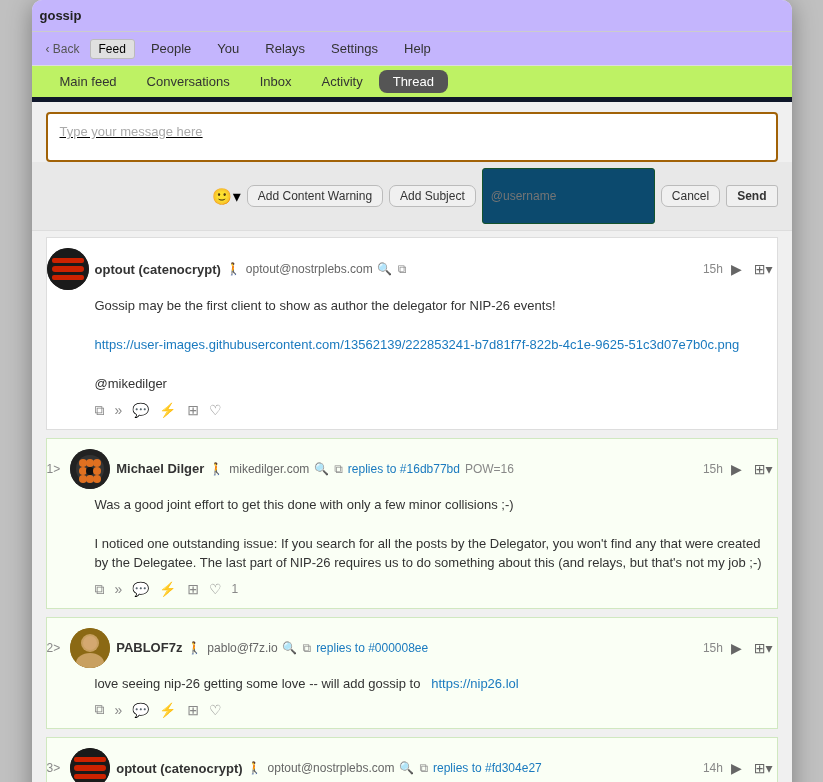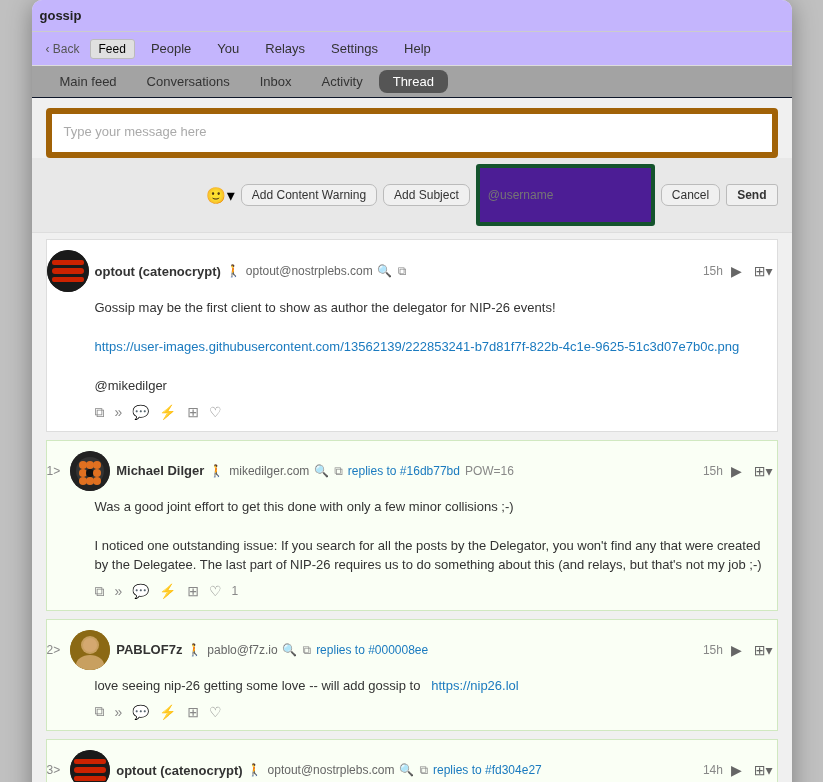--- a/index.html
+++ b/index.html
@@ -43,45 +43,46 @@
       margin-right: 4px;
     }
     .nav-item {
       padding: 3px 10px;
       font-size: 13px;
       cursor: pointer;
       border-radius: 4px;
       color: #333;
     }
     .sub-nav {
-      background: #a3a3a3;
+      background: #bef264;
       padding: 4px 14px;
       display: flex;
       gap: 2px;
-      border-bottom: 1px solid #0f172a;
+      border-bottom: 5px solid #0f172a;
     }
     .sub-nav-item {
       padding: 4px 14px;
       font-size: 13px;
       cursor: pointer;
       border-radius: 4px;
       color: #333;
     }
     .sub-nav-item.active {
       background: #555;
       color: #fff;
       border-radius: 8px;
     }
     .compose-area {
       background: #fff;
       margin: 10px 14px 0 14px;
-      border: 6px solid #a16207;
+      border: 2px solid #a16207;
       border-radius: 4px;
       min-height: 50px;
       padding: 10px 12px;
+      text-decoration: underline;
     }
     .compose-placeholder {
       color: #aaa;
       font-size: 13px;
     }
     .compose-toolbar {
       background: #e8e8e8;
       padding: 6px 14px;
       display: flex;
       align-items: center;
@@ -98,23 +99,23 @@
       font-size: 12px;
       cursor: pointer;
       background: #f0f0f0;
       border: 1px solid #bbb;
       border-radius: 7px;
       color: #333;
     }
     .compose-username {
       padding: 20px 8px;
       font-size: 12px;
-      border: 4px solid #14532d;
+      border: 1px solid #14532d;
       border-radius: 3px;
-      background: #4c1d95;
+      background: #0c4a6e;
       color: #999;
       min-width: 90px;
     }
     .compose-send {
       padding: 3px 10px;
       font-size: 12px;
       cursor: pointer;
       background: #f0f0f0;
       border: 1px solid #bbb;
       border-radius: 3px;

